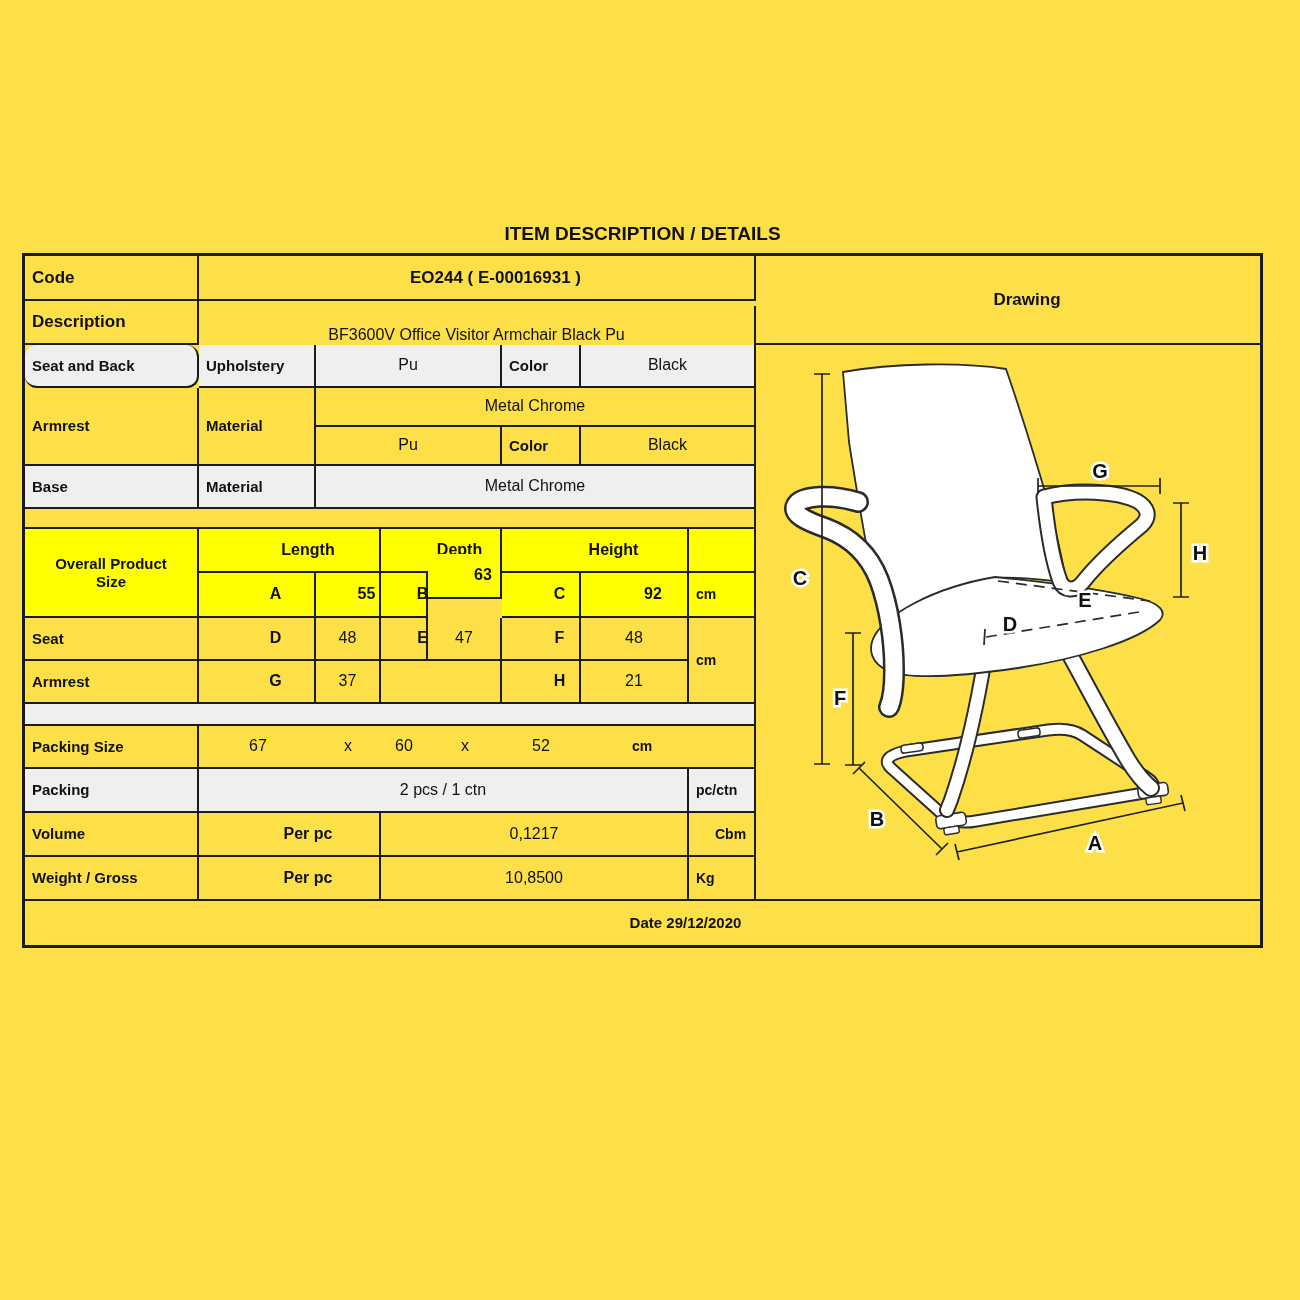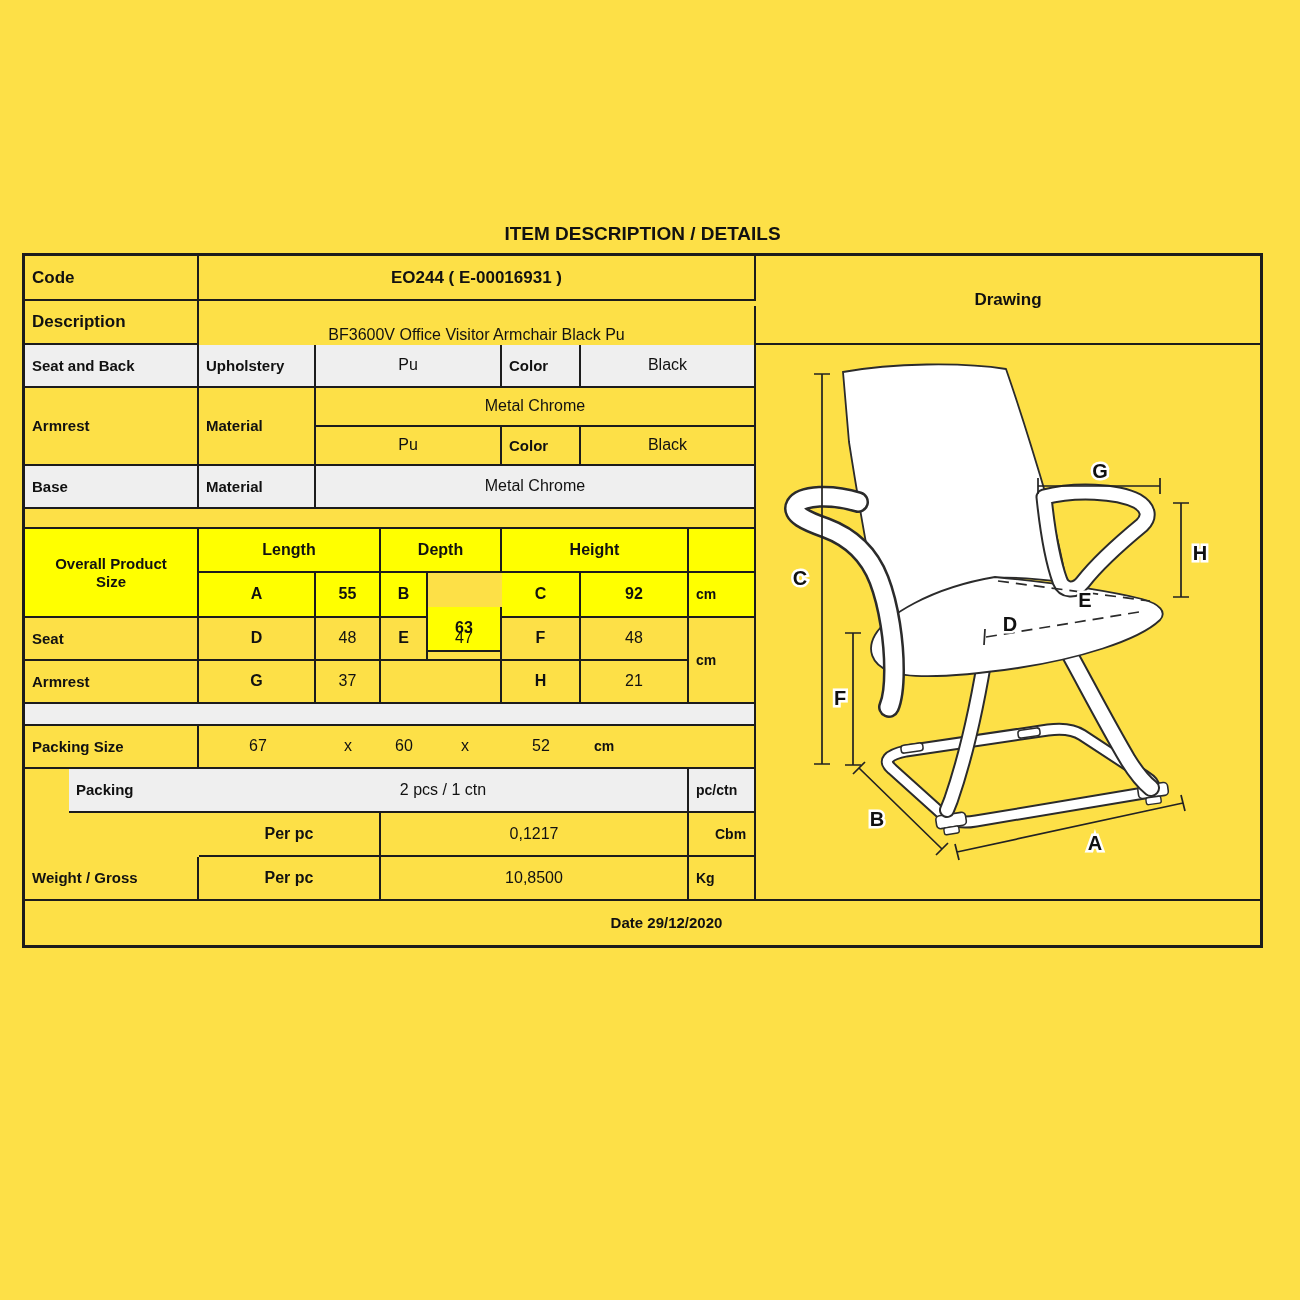--- a/index.html
+++ b/index.html
@@ -3,21 +3,21 @@
 <meta charset="utf-8">
 <style>
   :root{ --bd:#1c1c1c; }
   html,body{margin:0;padding:0;background:#ffffff;}
   #page{position:relative;width:1300px;height:1300px;background:#fde047;
         font-family:"Liberation Sans", sans-serif;color:#111;overflow:hidden;}
   .cell{position:absolute;box-sizing:border-box;
         border-right:2px solid var(--bd);border-bottom:2px solid var(--bd);
         display:flex;align-items:center;font-size:16px;line-height:1.15;}
   .c{justify-content:center;text-align:center;}
-  .b{font-weight:bold;}
+  .b{font-weight:bold;padding-left:38px;}
   .pl{padding-left:7px;}
   .gray{background:#efefef;}
   .yellow{background:#ffff00;}
   .nbr{border-right:none;}
   .nbb{border-bottom:none;}
   .fs14{font-size:14px;}
   .fs15{font-size:15px;}
   .fs17{font-size:17px;}
   #frame{position:absolute;left:22px;top:253px;width:1241px;height:695px;
          border:3px solid var(--bd);box-sizing:border-box;}
@@ -36,21 +36,21 @@
 
   <div id="doc-title">ITEM DESCRIPTION / DETAILS</div>
   <div id="frame"></div>
 
   <div class="cell b pl fs17" style="left:25px;top:256px;width:174px;height:45px;">Code</div>
   <div class="cell c b fs17" style="left:199px;top:256px;width:557px;height:45px;">EO244 ( E-00016931 )</div>
 
   <div class="cell b pl fs17" style="left:25px;top:301px;width:174px;height:44px;">Description</div>
   <div class="cell c" style="left:199px;top:306px;width:557px;height:60px;text-align:center;">BF3600V Office Visitor Armchair Black Pu</div>
 
-  <div class="cell b pl fs15 gray" style="left:25px;top:345px;width:174px;height:43px;">Seat and Back</div>
+  <div class="cell b pl fs15 gray" style="left:25px;top:345px;width:174px;height:43px;border-radius:12px;">Seat and Back</div>
   <div class="cell b pl fs15 gray" style="left:199px;top:345px;width:117px;height:43px;">Upholstery</div>
   <div class="cell c gray" style="left:316px;top:345px;width:186px;height:43px;">Pu</div>
   <div class="cell b pl fs15 gray" style="left:502px;top:345px;width:79px;height:43px;">Color</div>
   <div class="cell c gray" style="left:581px;top:345px;width:175px;height:43px;">Black</div>
 
   <div class="cell b pl fs15" style="left:25px;top:388px;width:174px;height:78px;">Armrest</div>
   <div class="cell b pl fs15" style="left:199px;top:388px;width:117px;height:78px;">Material</div>
   <div class="cell c" style="left:316px;top:388px;width:440px;height:39px;">Metal Chrome</div>
   <div class="cell c" style="left:316px;top:427px;width:186px;height:39px;">Pu</div>
   <div class="cell b pl fs15" style="left:502px;top:427px;width:79px;height:39px;">Color</div>
@@ -64,21 +64,21 @@
 
   <div class="cell c b fs15 yellow wrap" style="left:25px;top:529px;width:174px;height:89px;">Overall Product Size</div>
   <div class="cell c b yellow" style="left:199px;top:529px;width:182px;height:44px;">Length</div>
   <div class="cell c b yellow" style="left:381px;top:529px;width:121px;height:44px;">Depth</div>
   <div class="cell c b yellow" style="left:502px;top:529px;width:187px;height:44px;">Height</div>
   <div class="cell yellow" style="left:689px;top:529px;width:67px;height:44px;"></div>
 
   <div class="cell c b yellow" style="left:199px;top:573px;width:117px;height:45px;">A</div>
   <div class="cell c b yellow" style="left:316px;top:573px;width:65px;height:45px;">55</div>
   <div class="cell c b yellow" style="left:381px;top:573px;width:47px;height:45px;">B</div>
-  <div class="cell c b yellow" style="left:428px;top:607px;width:74px;height:45px;">63</div>
+  <div class="cell c b yellow" style="left:428px;top:554px;width:74px;height:45px;">63</div>
   <div class="cell c b yellow" style="left:502px;top:573px;width:79px;height:45px;">C</div>
   <div class="cell c b yellow" style="left:581px;top:573px;width:108px;height:45px;">92</div>
   <div class="cell b pl fs14 yellow" style="left:689px;top:573px;width:67px;height:45px;">cm</div>
 
   <div class="cell b pl fs15" style="left:25px;top:618px;width:174px;height:43px;">Seat</div>
   <div class="cell c b" style="left:199px;top:618px;width:117px;height:43px;">D</div>
   <div class="cell c" style="left:316px;top:618px;width:65px;height:43px;">48</div>
   <div class="cell c b" style="left:381px;top:618px;width:47px;height:43px;">E</div>
   <div class="cell c" style="left:428px;top:618px;width:74px;height:43px;">47</div>
   <div class="cell c b" style="left:502px;top:618px;width:79px;height:43px;">F</div>
@@ -97,24 +97,25 @@
   <div class="cell b pl fs15" style="left:25px;top:726px;width:174px;height:43px;">Packing Size</div>
   <div class="cell rel" style="left:199px;top:726px;width:557px;height:43px;">
     <span class="ps-item" style="left:29px;width:60px;">67</span>
     <span class="ps-item" style="left:129px;width:40px;">x</span>
     <span class="ps-item" style="left:175px;width:60px;">60</span>
     <span class="ps-item" style="left:246px;width:40px;">x</span>
     <span class="ps-item" style="left:312px;width:60px;">52</span>
     <span class="ps-item b fs14" style="left:383px;width:44px;">cm</span>
   </div>
 
-  <div class="cell b pl fs15 gray" style="left:25px;top:769px;width:174px;height:44px;margin-left:44px;">Packing</div>
+  <div class="cell b pl fs15 gray" style="left:25px;top:769px;width:174px;height:44px;">Packing</div>
   <div class="cell c gray" style="left:199px;top:769px;width:490px;height:44px;">2 pcs / 1 ctn</div>
   <div class="cell b pl fs14 gray" style="left:689px;top:769px;width:67px;height:44px;">pc/ctn</div>
 
+  <div class="cell b pl fs15" style="left:25px;top:813px;width:174px;height:44px;">Volume</div>
   <div class="cell c b" style="left:199px;top:813px;width:182px;height:44px;">Per pc</div>
   <div class="cell c" style="left:381px;top:813px;width:308px;height:44px;">0,1217</div>
   <div class="cell b pl fs14" style="left:689px;top:813px;width:67px;height:44px;padding-left:26px;">Cbm</div>
 
   <div class="cell b pl fs15" style="left:25px;top:857px;width:174px;height:44px;">Weight / Gross</div>
   <div class="cell c b" style="left:199px;top:857px;width:182px;height:44px;">Per pc</div>
   <div class="cell c" style="left:381px;top:857px;width:308px;height:44px;">10,8500</div>
   <div class="cell b pl fs14" style="left:689px;top:857px;width:67px;height:44px;">Kg</div>
 
   <div class="cell c b fs15 nbr nbb" style="left:25px;top:901px;width:1235px;height:44px;margin-left:24px;">Date 29/12/2020</div>

